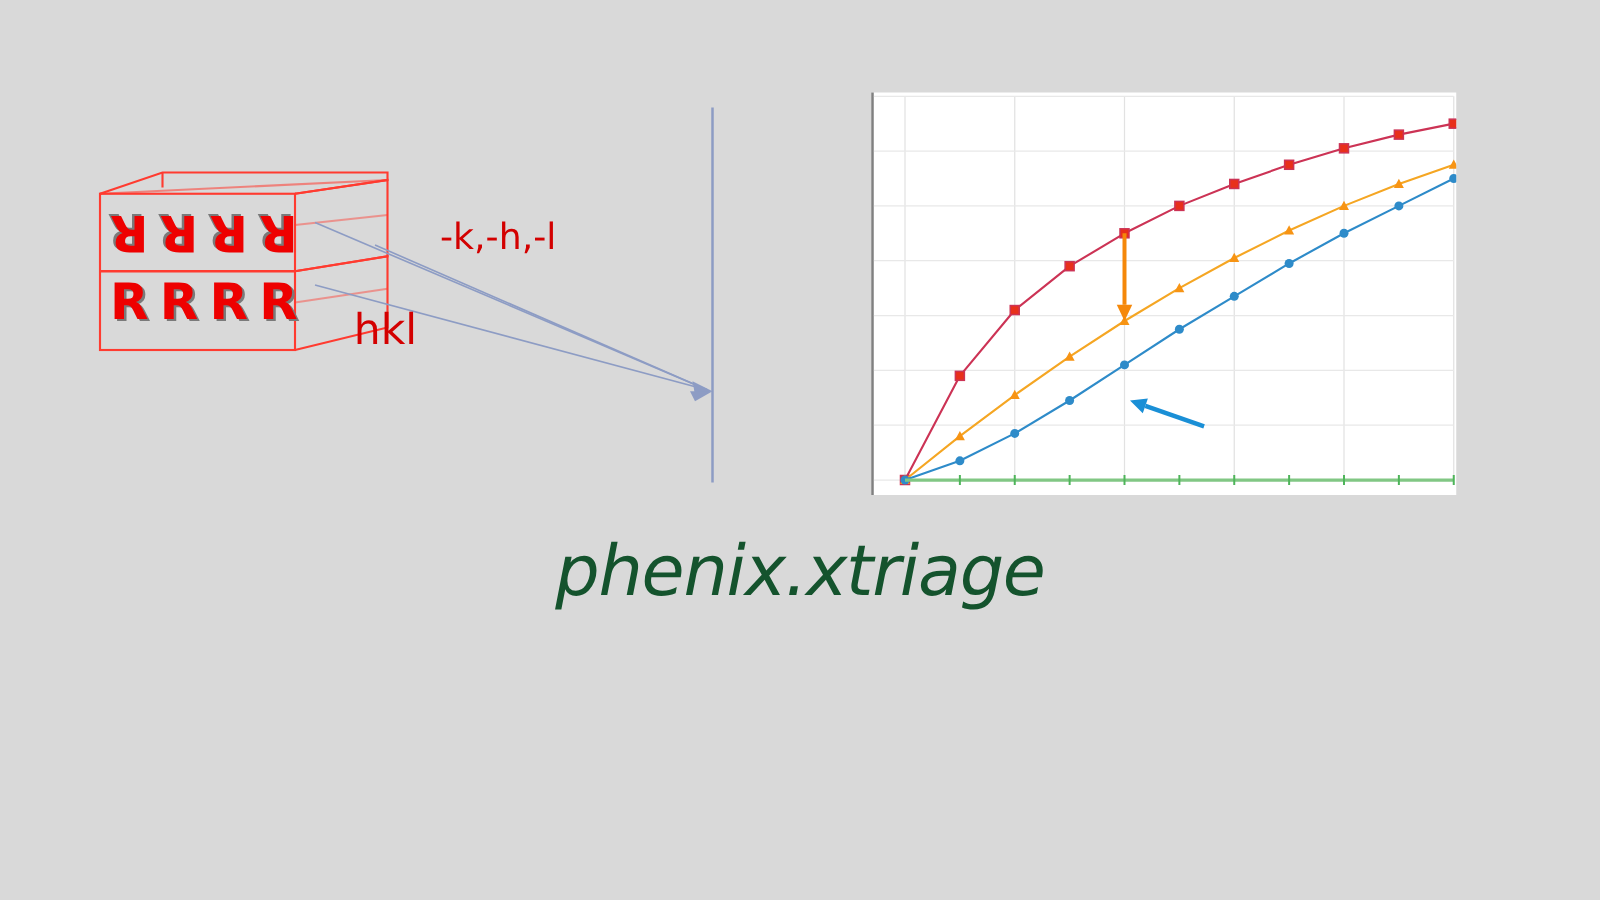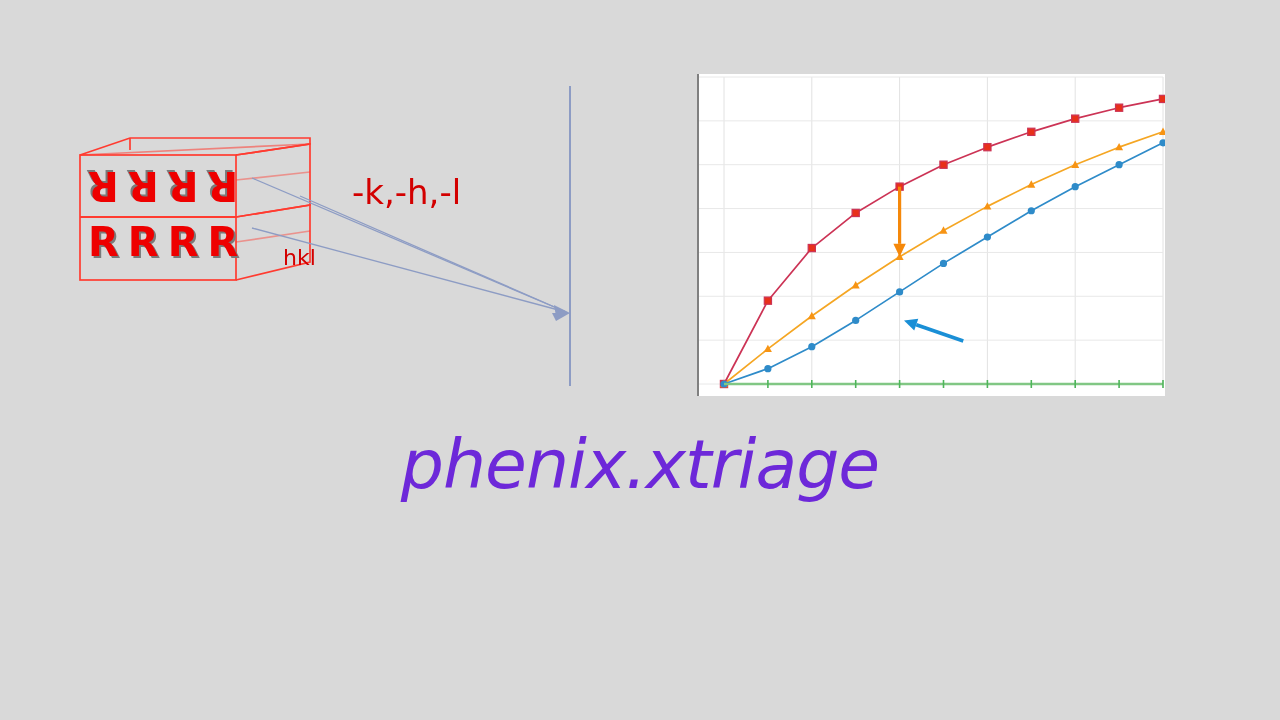--- a/index.html
+++ b/index.html
@@ -38,26 +38,26 @@
   .lbl-hkl, .lbl-neg {
     position: absolute;
     color: #d30000;
     font-family: "DejaVu Sans", "Liberation Sans", sans-serif;
     white-space: nowrap;
     line-height: 1;
   }
   .lbl-neg {
     left: 352px;
     top: 175px;
-    font-size: 34px;
+    font-size: 29px;
   }
   .lbl-hkl {
     left: 283px;
     top: 247px;
-    font-size: 22px;
+    font-size: 34px;
   }
 
   
   .r-row {
     position: absolute;
     display: flex;
     gap: 9px;
     font-family: "DejaVu Sans", "Liberation Sans", sans-serif;
     font-weight: bold;
     font-size: 40px;
@@ -114,22 +114,22 @@
     font-weight: bold;
     font-size: 78px;
     color: #6f2da8;
     line-height: 1.05;
     letter-spacing: -1px;
   }
   #sub-title {
     font-family: "DejaVu Sans", "Liberation Sans", sans-serif;
     font-style: italic;
     font-weight: normal;
-    font-size: 68px;
-    color: #6d28d9;
+    font-size: 56px;
+    color: #14532d;
     line-height: 1.15;
     margin-top: 6px;
     letter-spacing: -1px;
   }
 </style>
 </head>
 <body>
 
 <div class="slide">
 

